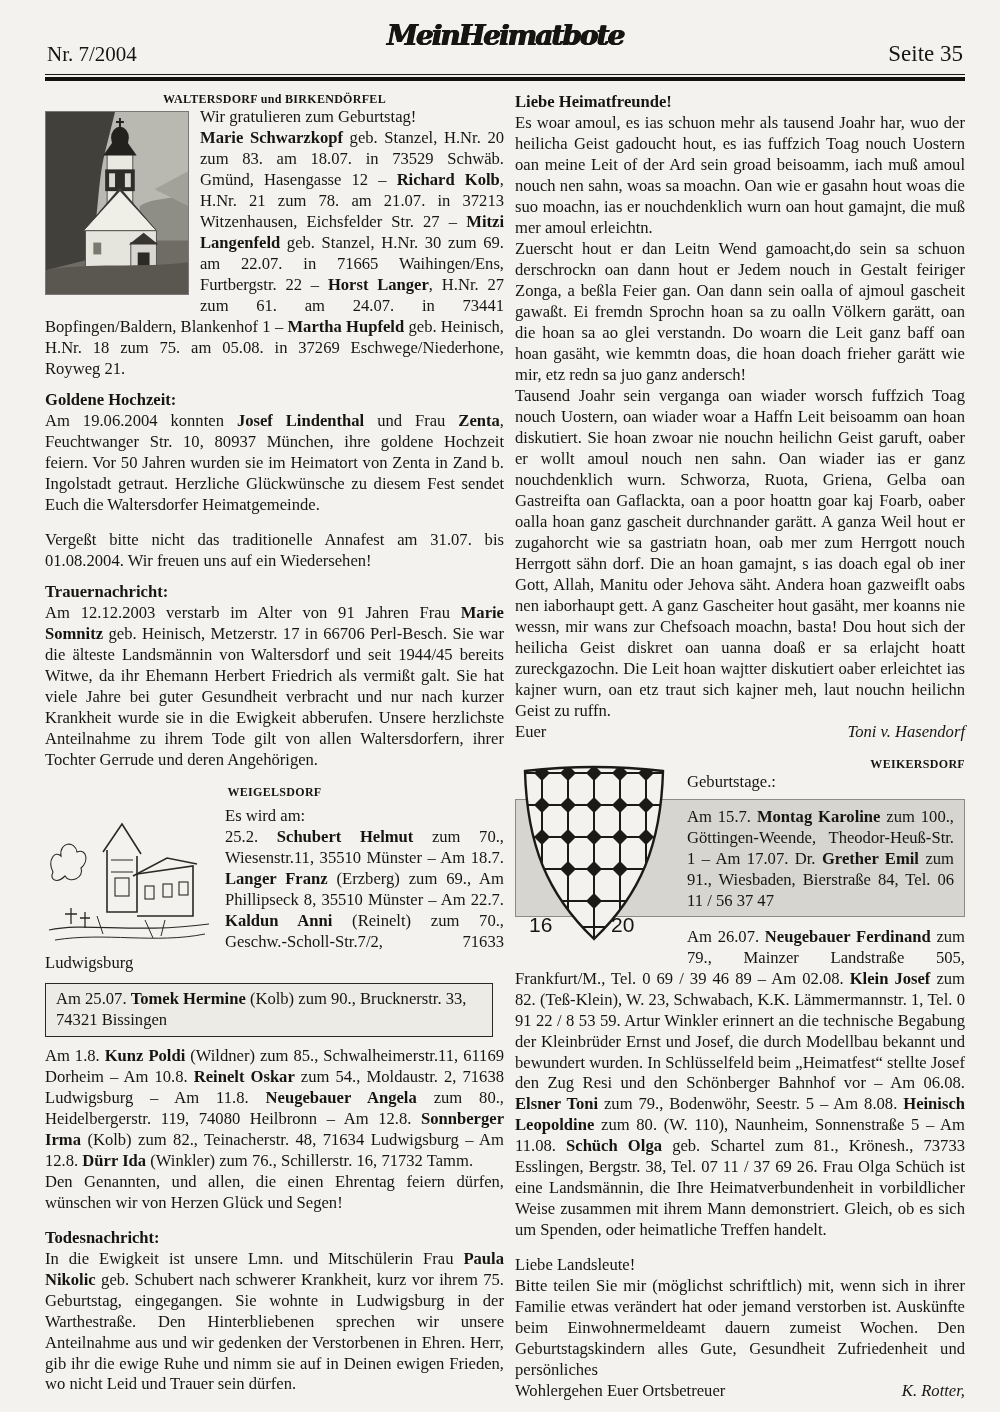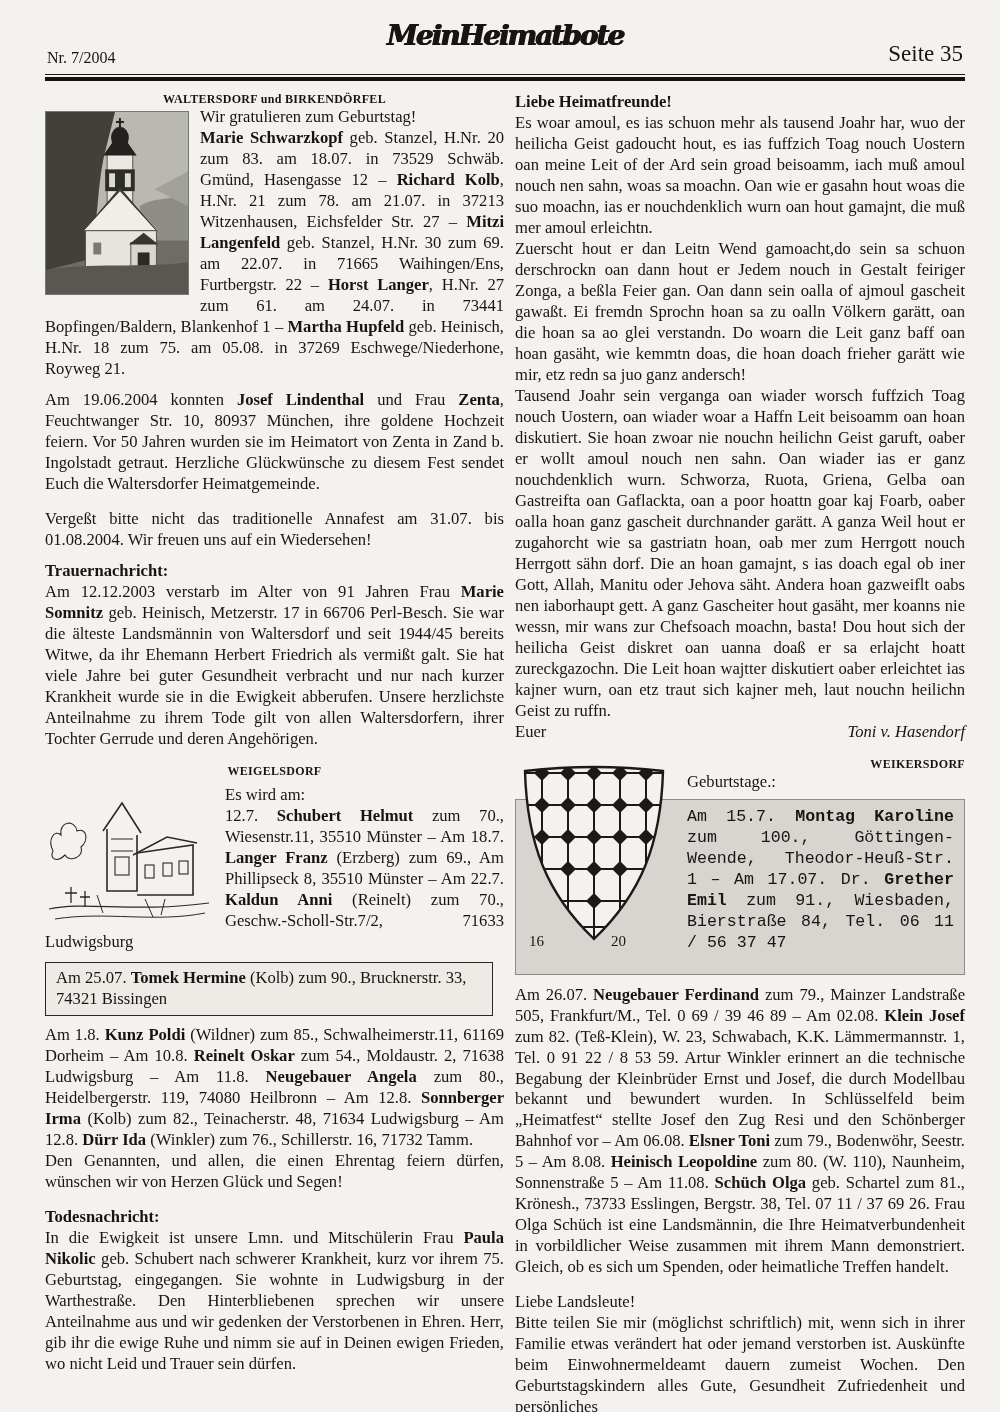--- a/index.html
+++ b/index.html
@@ -8,21 +8,21 @@
     position:relative; width:1000px; height:1412px; margin:0 auto;
     background:#f4f2ee;
     color:#171512;
     font-family:"Liberation Serif","DejaVu Serif",serif;
     font-size:16.6px; line-height:1.265;
     overflow:hidden;
     padding:26px 35px 20px 45px;
   }
   
   .hdr { position:relative; height:46px; }
-  .hdr-issue { position:absolute; left:2px; bottom:4px; font-size:16px; }
+  .hdr-issue { position:absolute; left:2px; bottom:4px; font-size:21px; }
   .hdr-page  { position:absolute; right:2px; bottom:4px; font-size:23px; }
   .masthead {
     position:absolute; left:0; right:0; top:-8px; text-align:center;
     font-family:"DejaVu Serif",serif; font-weight:bold; font-style:italic;
     font-size:28px; letter-spacing:-2px;
     text-shadow:0.8px 0 #171512, -0.4px 0 #171512;
   }
   .rule-thin  { border-top:1.5px solid #1a1814; margin-top:2px; }
   .rule-thick { border-top:4px solid #14120f; margin-top:2px; }
   
@@ -32,31 +32,30 @@
   p, .flow { text-align:justify; }
   .sect-title { font-weight:bold; font-size:12px; text-align:center; letter-spacing:.3px; }
   .sub-head { font-weight:bold; }
   .gap6 { height:6px; } .gap10 { height:10px; } .gap14 { height:14px; }
   .sig-row { display:flex; justify-content:space-between; }
   .sig { font-style:italic; }
   
   .church-photo { float:left; width:144px; height:184px; margin:4px 11px 2px 0; background:#9a9a94; border:1px solid #777; }
   .church-sketch { float:left; width:168px; height:138px; margin:6px 12px 2px 0; }
   .shield-wrap { float:left; width:158px; height:200px; margin:2px 14px 4px 0; position:relative; }
-  .shield-num { position:absolute; bottom:8px; font-size:15px; font-family:Liberation Serif, serif; }
+  .shield-num { position:absolute; bottom:20px; font-size:21px; font-family:Liberation Sans, sans-serif; }
   .shield-num.n16 { left:14px; } .shield-num.n20 { left:96px; }
   
   .box-plain {
     border:1.6px solid #2a2824; padding:5px 10px; margin:9px 11px 9px 0;
     background:#edebe6;
   }
   .box-gray {
-    border:1px solid #8d8b86; background:#d7d5d0; padding:7px 10px 20px 11px;
+    border:1px solid #8d8b86; background:#d7d5d0; padding:7px 10px 4px 11px;
     margin:6px 0 10px 0;
-    font-family:Liberation Mono, monospace;
   }
   .clear { clear:both; }
   b { font-weight:bold; }
 </style>
 </head>
 <body>
 
 <div class="page">
 
   <div class="hdr">
@@ -94,20 +93,21 @@
           <rect x="93" y="142" width="12" height="26" fill="#2b2a25"></rect>
           <rect x="48" y="132" width="8" height="12" fill="#7a786f"></rect>
           <path d="M0,160 C40,152 100,158 144,152 L144,184 L0,184 Z" fill="#595750"></path>
         </svg>
         <div>Wir gratulieren zum Geburtstag!</div>
         <span><b>Marie Schwarzkopf</b><span> geb. Stanzel, H.Nr. 20 zum 83. am 18.07. in 73529 Schwäb. Gmünd, Hasengasse 12 – </span><b>Richard Kolb</b><span>, H.Nr. 21 zum 78. am 21.07. in 37213 Witzenhausen, Eichsfelder Str. 27 – </span><b>Mitzi Langenfeld</b><span> geb. Stanzel, H.Nr. 30 zum 69. am 22.07. in 71665 Waihingen/Ens, Furtbergstr. 22 – </span><b>Horst Langer</b><span>, H.Nr. 27 zum 61. am 24.07. in 73441 Bopfingen/Baldern, Blankenhof 1 – </span><b>Martha Hupfeld</b><span> geb. Heinisch, H.Nr. 18 zum 75. am 05.08. in 37269 Eschwege/Niederhone, Royweg 21.</span></span>
         <div class="clear"></div>
       </div>
 
       <div class="gap10"></div>
+      <div class="sub-head">Goldene Hochzeit:</div>
       <p><span>Am 19.06.2004 konnten </span><b>Josef Lindenthal</b><span> und Frau </span><b>Zenta</b><span>, Feuchtwanger Str. 10, 80937 München, ihre goldene Hochzeit feiern. Vor 50 Jahren wurden sie im Heimatort von Zenta in Zand b. Ingolstadt getraut. Herzliche Glückwünsche zu diesem Fest sendet Euch die Waltersdorfer Heimatgemeinde.</span></p>
 
       <div class="gap14"></div>
       <p>Vergeßt bitte nicht das traditionelle Annafest am 31.07. bis 01.08.2004. Wir freuen uns auf ein Wiedersehen!</p>
 
       <div class="gap10"></div>
       <div class="sub-head">Trauernachricht:</div>
       <p><span>Am 12.12.2003 verstarb im Alter von 91 Jahren Frau </span><b>Marie Somnitz</b><span> geb. Heinisch, Metzerstr. 17 in 66706 Perl-Besch. Sie war die älteste Landsmännin von Waltersdorf und seit 1944/45 bereits Witwe, da ihr Ehemann Herbert Friedrich als vermißt galt. Sie hat viele Jahre bei guter Gesundheit verbracht und nur nach kurzer Krankheit wurde sie in die Ewigkeit abberufen. Unsere herzlichste Anteilnahme zu ihrem Tode gilt von allen Waltersdorfern, ihrer Tochter Gerrude und deren Angehörigen.</span></p>
 
       <div class="gap14"></div>
@@ -125,21 +125,21 @@
           <rect x="118" y="72" width="9" height="13" stroke-width="1.1"></rect>
           <rect x="134" y="70" width="9" height="13" stroke-width="1.1"></rect>
           <path d="M26,96 L26,112 M20,102 L32,102" stroke-width="1.3"></path>
           <path d="M40,100 L40,116 M35,106 L45,106" stroke-width="1.3"></path>
           <path d="M8,60 C2,48 10,38 16,44 C14,30 30,28 32,40 C42,36 44,50 36,56 C40,66 24,72 20,64 C12,72 4,68 8,60 Z" stroke-width="1.1"></path>
           <path d="M4,118 C40,110 90,122 164,112" stroke-width="1.2"></path>
           <path d="M10,128 C60,120 110,132 160,122" stroke-width="1"></path>
           <path d="M52,104 L58,122 M100,108 L108,126 M120,108 L116,124" stroke-width="1"></path>
         </svg>
         <div>Es wird am:</div>
-        <span><span>12.7. </span><b>Schubert Helmut</b><span> zum 70., Wiesenstr.11, 35510 Münster – Am 18.7. </span><b>Langer Franz</b><span> (Erzberg) zum 69., Am Phillipseck 8, 35510 Münster – Am 22.7. </span><b>Kaldun Anni</b><span> (Reinelt) zum 70., Geschw.-Scholl-Str.7/2, 71633 Ludwigsburg</span></span>
+        <span><span>25.2. </span><b>Schubert Helmut</b><span> zum 70., Wiesenstr.11, 35510 Münster – Am 18.7. </span><b>Langer Franz</b><span> (Erzberg) zum 69., Am Phillipseck 8, 35510 Münster – Am 22.7. </span><b>Kaldun Anni</b><span> (Reinelt) zum 70., Geschw.-Scholl-Str.7/2, 71633 Ludwigsburg</span></span>
         <div class="clear"></div>
       </div>
 
       <div class="box-plain">
         <span><span>Am 25.07. </span><b>Tomek Hermine</b><span> (Kolb) zum 90., Brucknerstr. 33, 74321 Bissingen</span></span>
       </div>
 
       <p><span>Am 1.8. </span><b>Kunz Poldi</b><span> (Wildner) zum 85., Schwalheimerstr.11, 61169 Dorheim – Am 10.8. </span><b>Reinelt Oskar</b><span> zum 54., Moldaustr. 2, 71638 Ludwigsburg – Am 11.8. </span><b>Neugebauer Angela</b><span> zum 80., Heidelbergerstr. 119, 74080 Heilbronn – Am 12.8. </span><b>Sonnberger Irma</b><span> (Kolb) zum 82., Teinacherstr. 48, 71634 Ludwigsburg – Am 12.8. </span><b>Dürr Ida</b><span> (Winkler) zum 76., Schillerstr. 16, 71732 Tamm.</span></p>
       <p>Den Genannten, und allen, die einen Ehrentag feiern dürfen, wünschen wir von Herzen Glück und Segen!</p>
 

